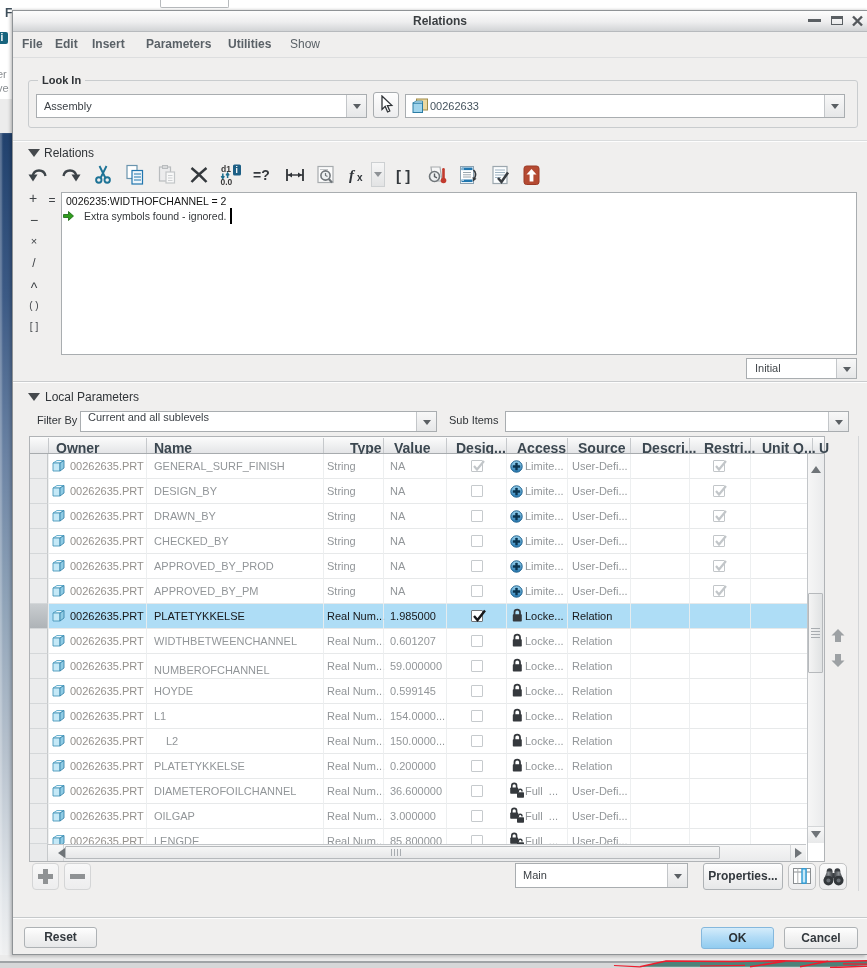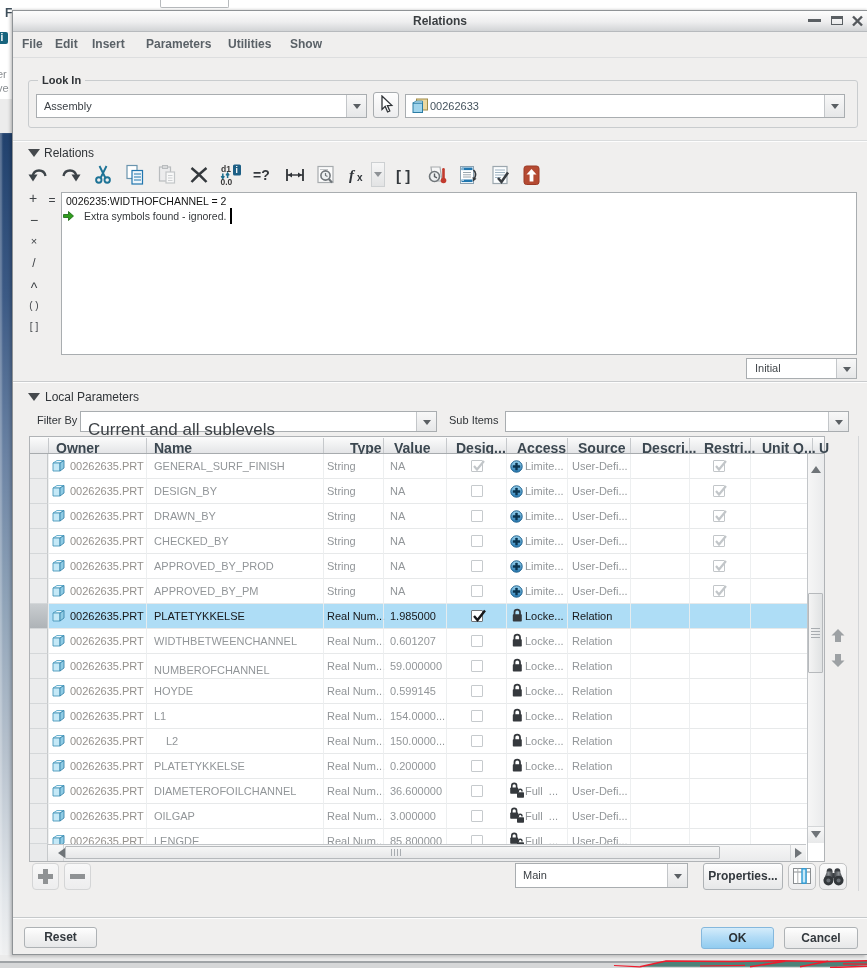--- a/index.html
+++ b/index.html
@@ -47,21 +47,21 @@
 <div class="ab" style="left:808px;top:19px;width:13px;height:3px;background:#5a5f63"></div>
 <div class="ab" style="left:831px;top:16px;width:12px;height:9px;border:1px solid #5a5f63;border-top:3px solid #5a5f63"></div>
 <svg class="ab" style="left:851px;top:15px" width="13" height="12" viewBox="0 0 13 12">
 <path d="M2 1.5 L11 10.5 M11 1.5 L2 10.5" stroke="#54585c" stroke-width="2.4"></path>
   </svg>
 <div class="ab" style="left:22px;top:37px;font-size:12px;font-weight:bold;color:#5a6167">File</div>
 <div class="ab" style="left:55px;top:37px;font-size:12px;font-weight:bold;color:#5a6167">Edit</div>
 <div class="ab" style="left:92px;top:37px;font-size:12px;font-weight:bold;color:#5a6167">Insert</div>
 <div class="ab" style="left:146px;top:37px;font-size:12px;font-weight:bold;color:#5a6167">Parameters</div>
 <div class="ab" style="left:228px;top:37px;font-size:12px;font-weight:bold;color:#5a6167">Utilities</div>
-<div class="ab" style="left:290px;top:37px;font-size:12px;font-weight:bold;color:#5a6167">Show</div>
+<div class="ab" style="left:290px;top:37px;font-size:12px;font-weight:normal;color:#5a6167">Show</div>
 <div class="hline" style="left:13px;top:57px;width:854px;background:#dddedf"></div>
 <div class="ab" style="left:28px;top:80px;width:830px;height:48px;border:1px solid #c9ccce;border-radius:3px"></div>
 <div class="ab" style="left:38px;top:74px;background:#f0efee;padding:0 4px;font-size:11px;font-weight:bold;color:#2f3337">Look In</div>
 <div class="comb" style="left:36px;top:94px;width:331px;height:24px">
     <div class="ddarr"></div>
   </div>
 <div class="cartxt" style="left:44px;top:100px">Assembly</div>
 <div class="ab" style="left:373px;top:92px;width:26px;height:26px;background:linear-gradient(#fefefe,#ededee);border:1px solid #a8acaf;border-radius:3px"></div>
 <svg class="ab" style="left:379px;top:95px" width="15" height="20" viewBox="0 0 15 20">
 <path d="M3 1 L3 14.5 L6.2 11.4 L8.6 17 L10.8 16 L8.4 10.6 L12.8 10.4 Z" fill="#fff" stroke="#2f3337" stroke-width="1.3"></path>
@@ -186,21 +186,21 @@
   </div>
 <div class="cartxt" style="left:755px;top:362px;color:#43484c">Initial</div>
 <div class="hline" style="left:13px;top:381px;width:854px;background:#c9cbcd"></div>
 <div class="hline2" style="left:13px;top:382px;width:854px"></div>
 <div class="tri" style="left:28px;top:393px"></div>
 <div class="sechdr" style="left:45px;top:390px">Local Parameters</div>
 <div class="ab" style="left:37px;top:414px;font-size:11px;color:#2f3337">Filter By</div>
 <div class="comb" style="left:80px;top:411px;width:357px;height:21px">
     <div class="ddarr"></div>
   </div>
-<div class="cartxtx ab" style="left:88px;top:420px;font-size:17px;color:#3c4146;white-space:nowrap">Current and all sublevels</div>
+<div class="cartxtx ab" style="left:88px;top:411px;font-size:11px;color:#3c4146;white-space:nowrap">Current and all sublevels</div>
 <div class="ab" style="left:449px;top:414px;font-size:11px;color:#2f3337">Sub Items</div>
 <div class="comb" style="left:505px;top:411px;width:344px;height:21px">
     <div class="ddarr"></div>
   </div>
 <div class="ab" style="left:29px;top:436px;width:796px;height:426px;background:#fff;border:1px solid #b0b3b6"></div>
 <div class="ab" style="left:30px;top:437px;width:794px;height:17px;background:linear-gradient(#fcfcfc,#e4e5e7);border-bottom:1px solid #a7abae"></div>
 <div class="ab" style="left:48px;top:438px;width:1px;height:15px;background:#c6c9cc"></div>
 <div class="ab" style="left:146px;top:438px;width:1px;height:15px;background:#c6c9cc"></div>
 <div class="ab" style="left:323px;top:438px;width:1px;height:15px;background:#c6c9cc"></div>
 <div class="ab" style="left:383px;top:438px;width:1px;height:15px;background:#c6c9cc"></div>

